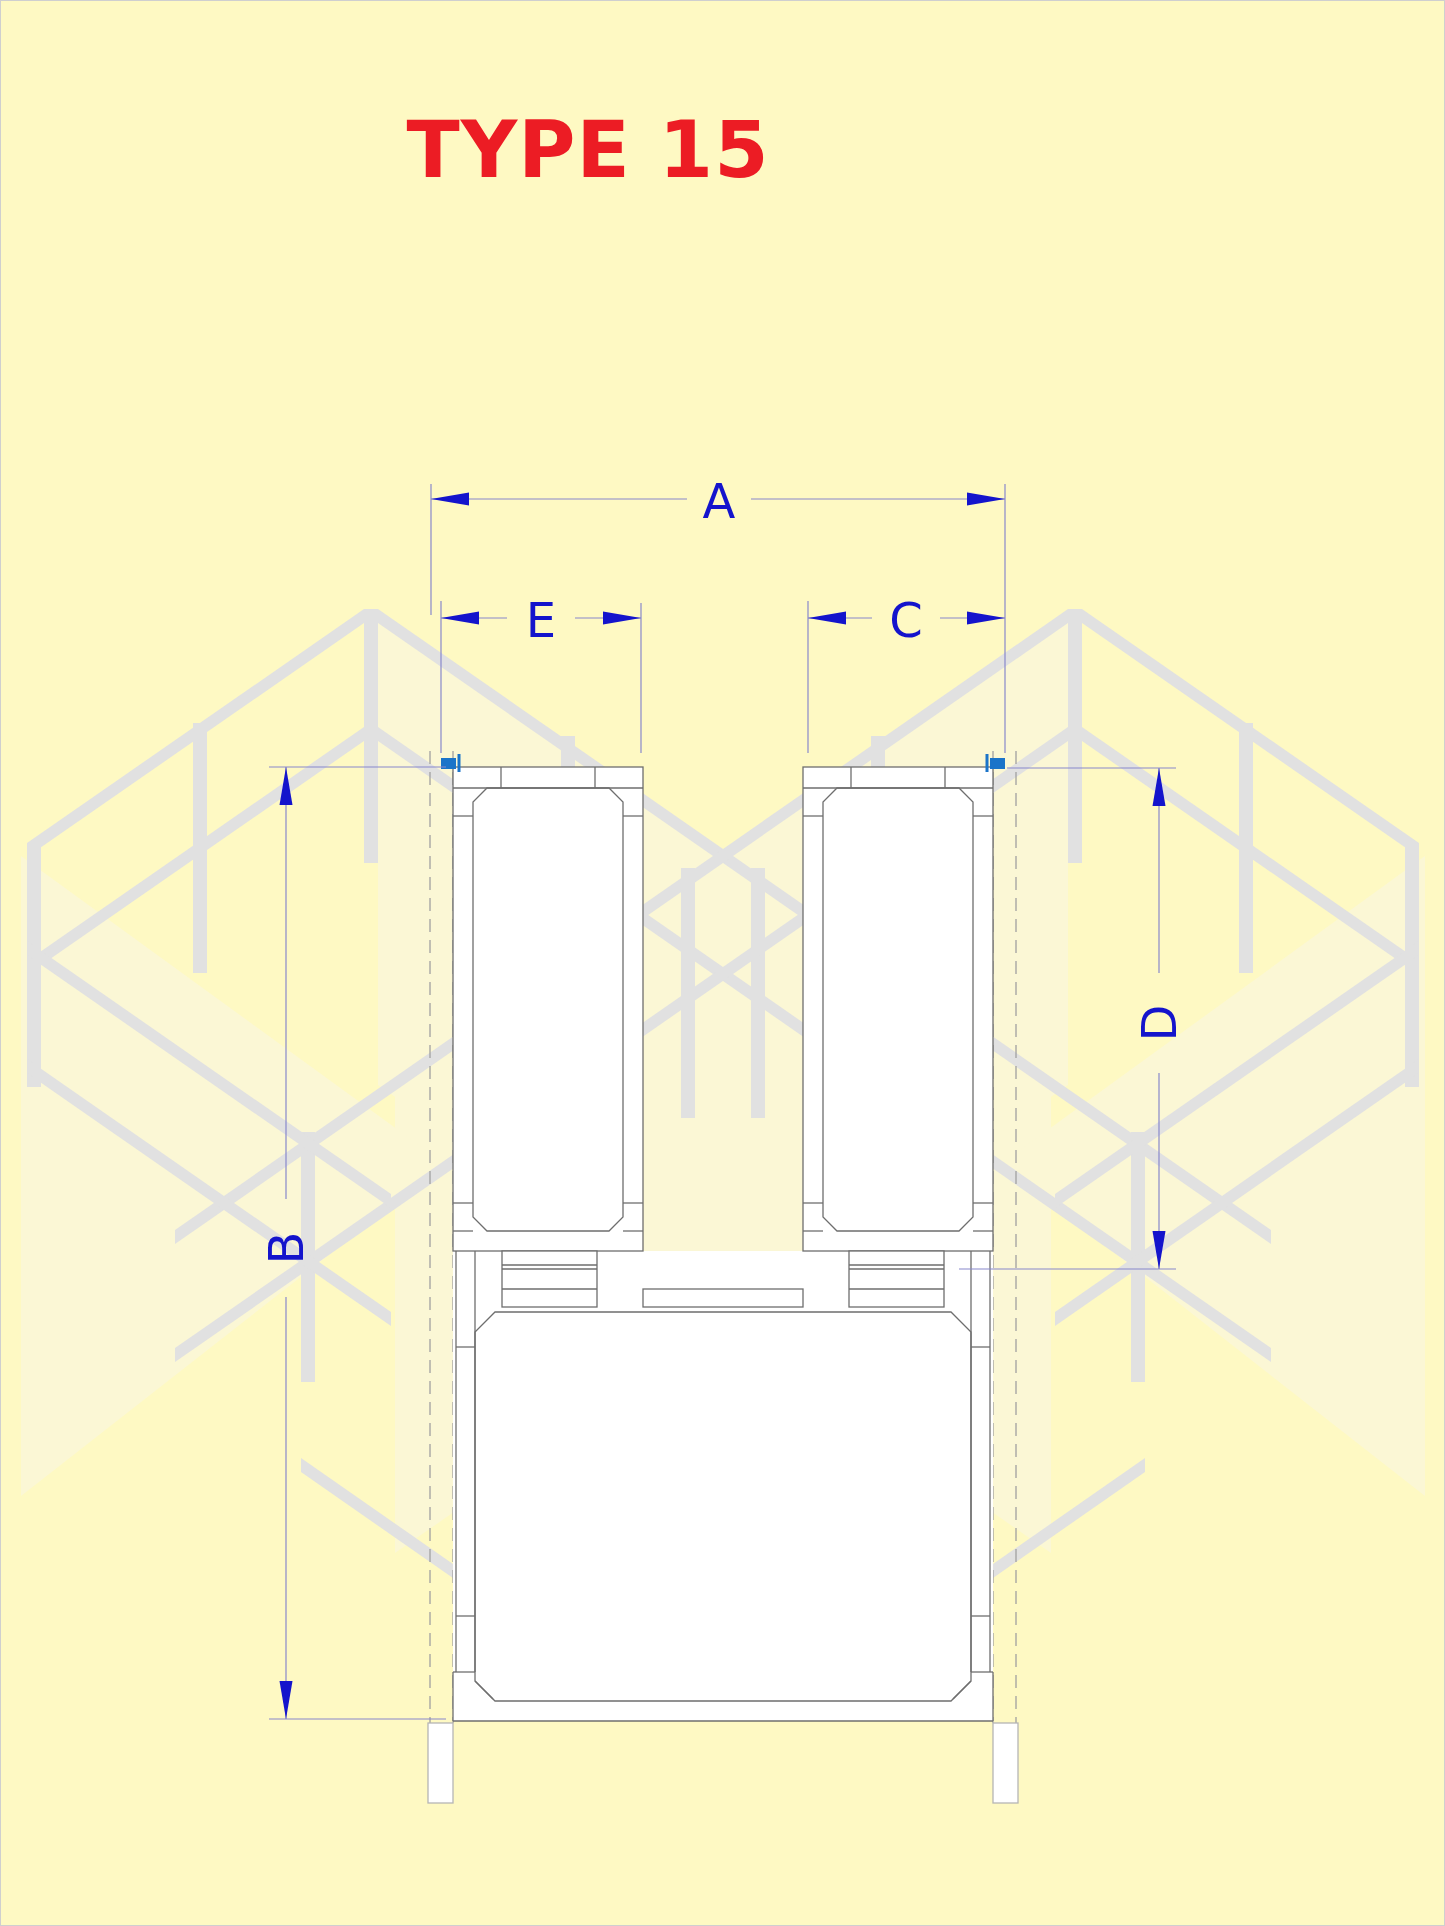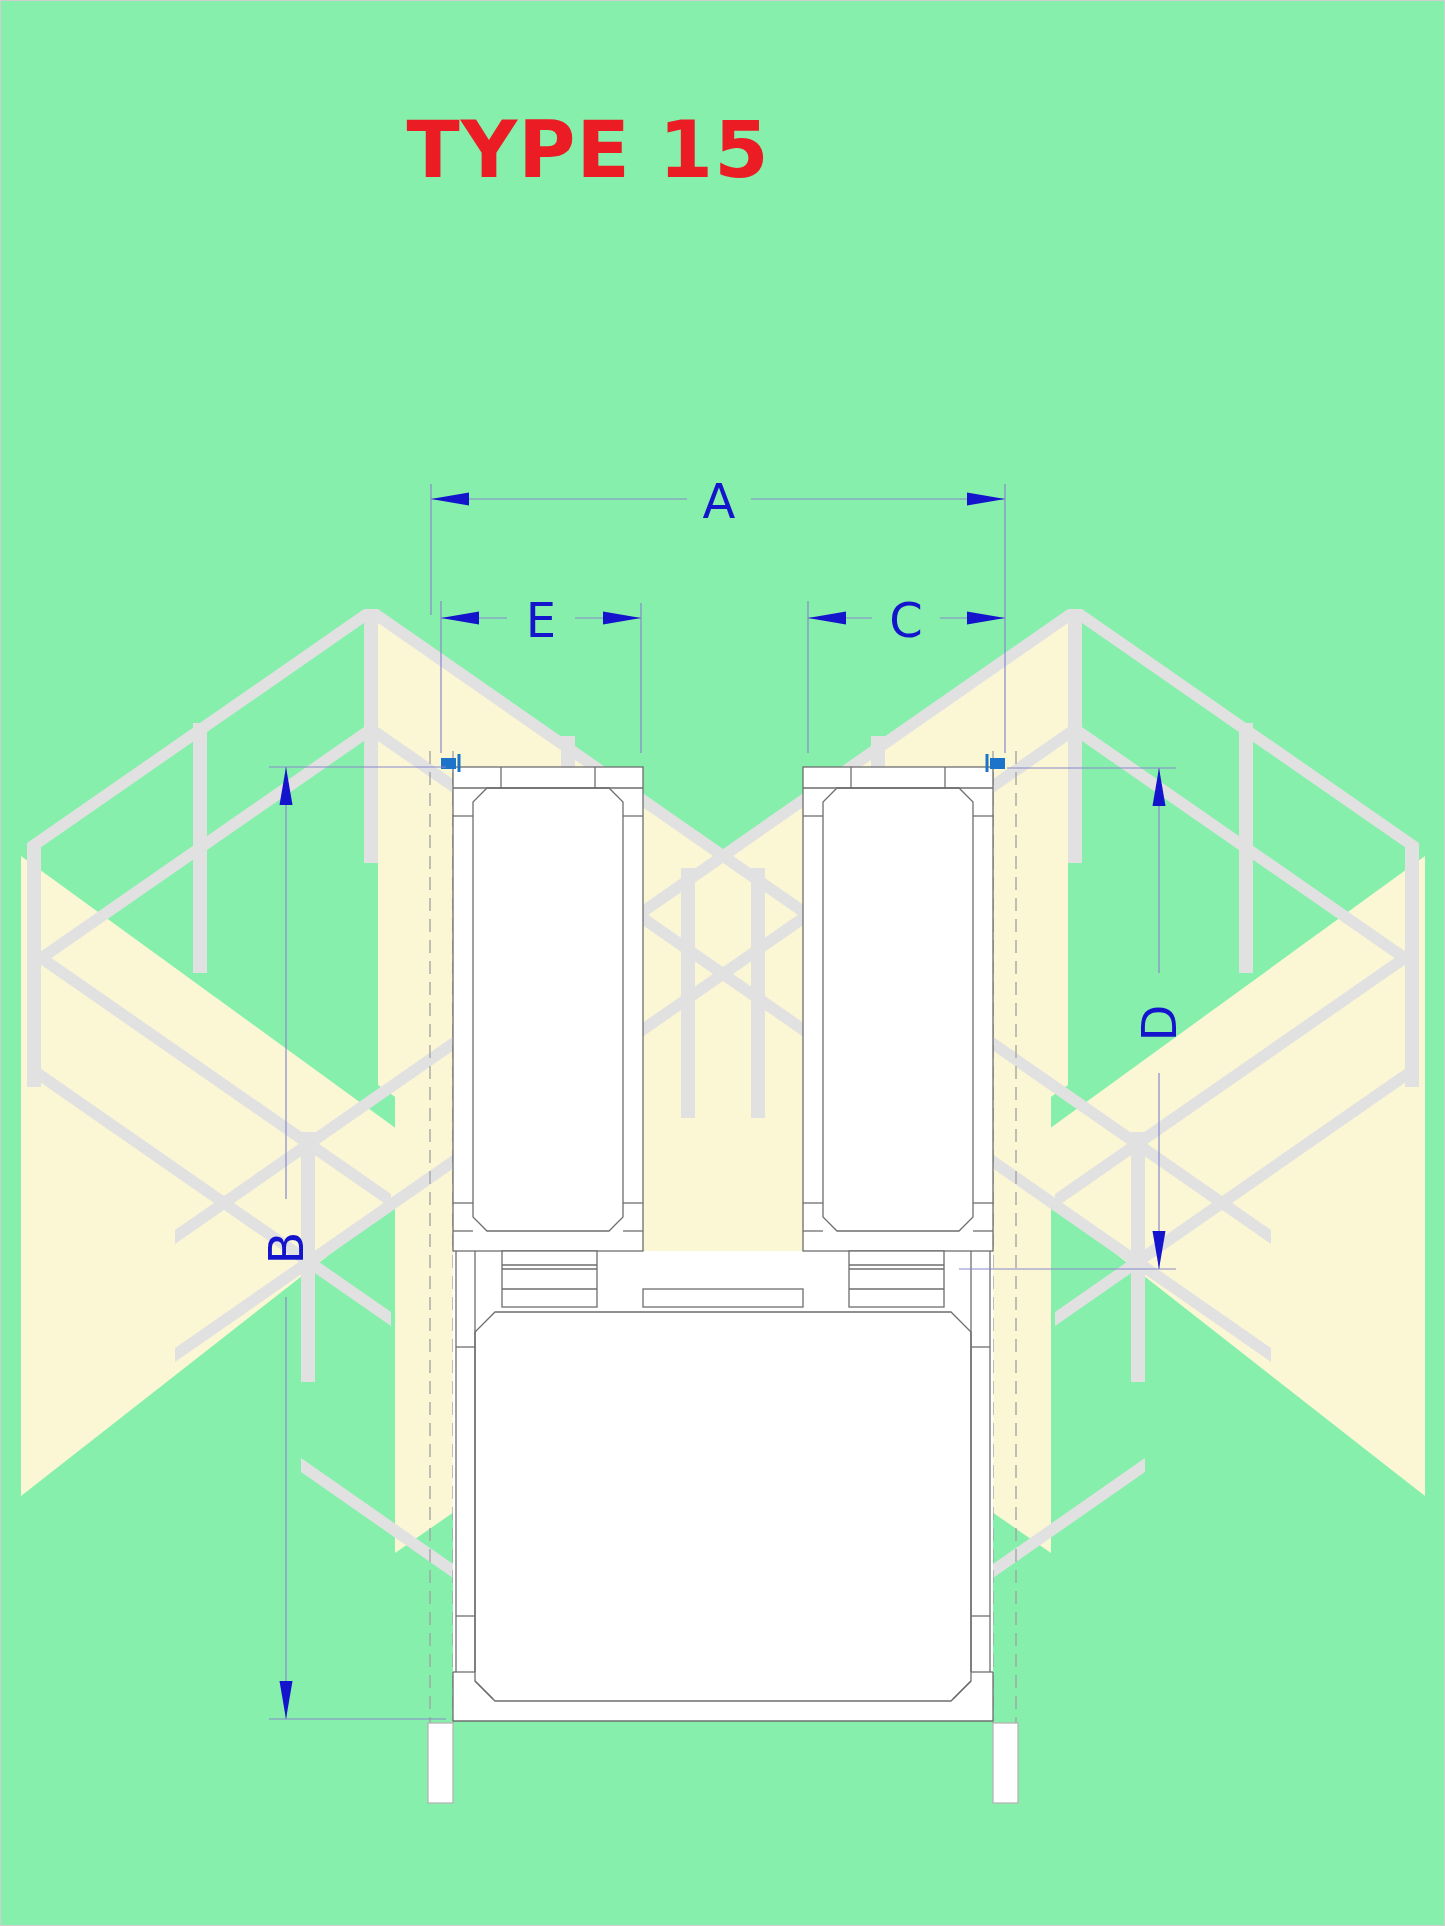--- a/index.html
+++ b/index.html
@@ -1,16 +1,16 @@
 <!DOCTYPE html>
 <html><head>
 <meta charset="utf-8">
 <style>
   html,body{margin:0;padding:0;background:#ffffff;}
-  #page{position:relative;width:1445px;height:1926px;background:#86efac;overflow:hidden;
+  #page{position:relative;width:1445px;height:1926px;background:#fef9c3;overflow:hidden;
         font-family:"DejaVu Sans",sans-serif;border:1px solid #cfcfcf;box-sizing:border-box;}
   #drawing-svg{position:absolute;left:0;top:0;}
   .page-title{position:absolute;left:397px;top:104px;width:380px;text-align:center;
         font-family:"DejaVu Sans",sans-serif;font-weight:bold;font-size:78px;letter-spacing:1px;
         color:#EC1C24;white-space:nowrap;}
   .dim-label{position:absolute;width:64px;height:60px;line-height:60px;text-align:center;
         font-family:"DejaVu Sans",sans-serif;font-size:48px;color:#1414CC;}
   .dim-label.rot{transform:rotate(-90deg);}
 </style>
 </head>

